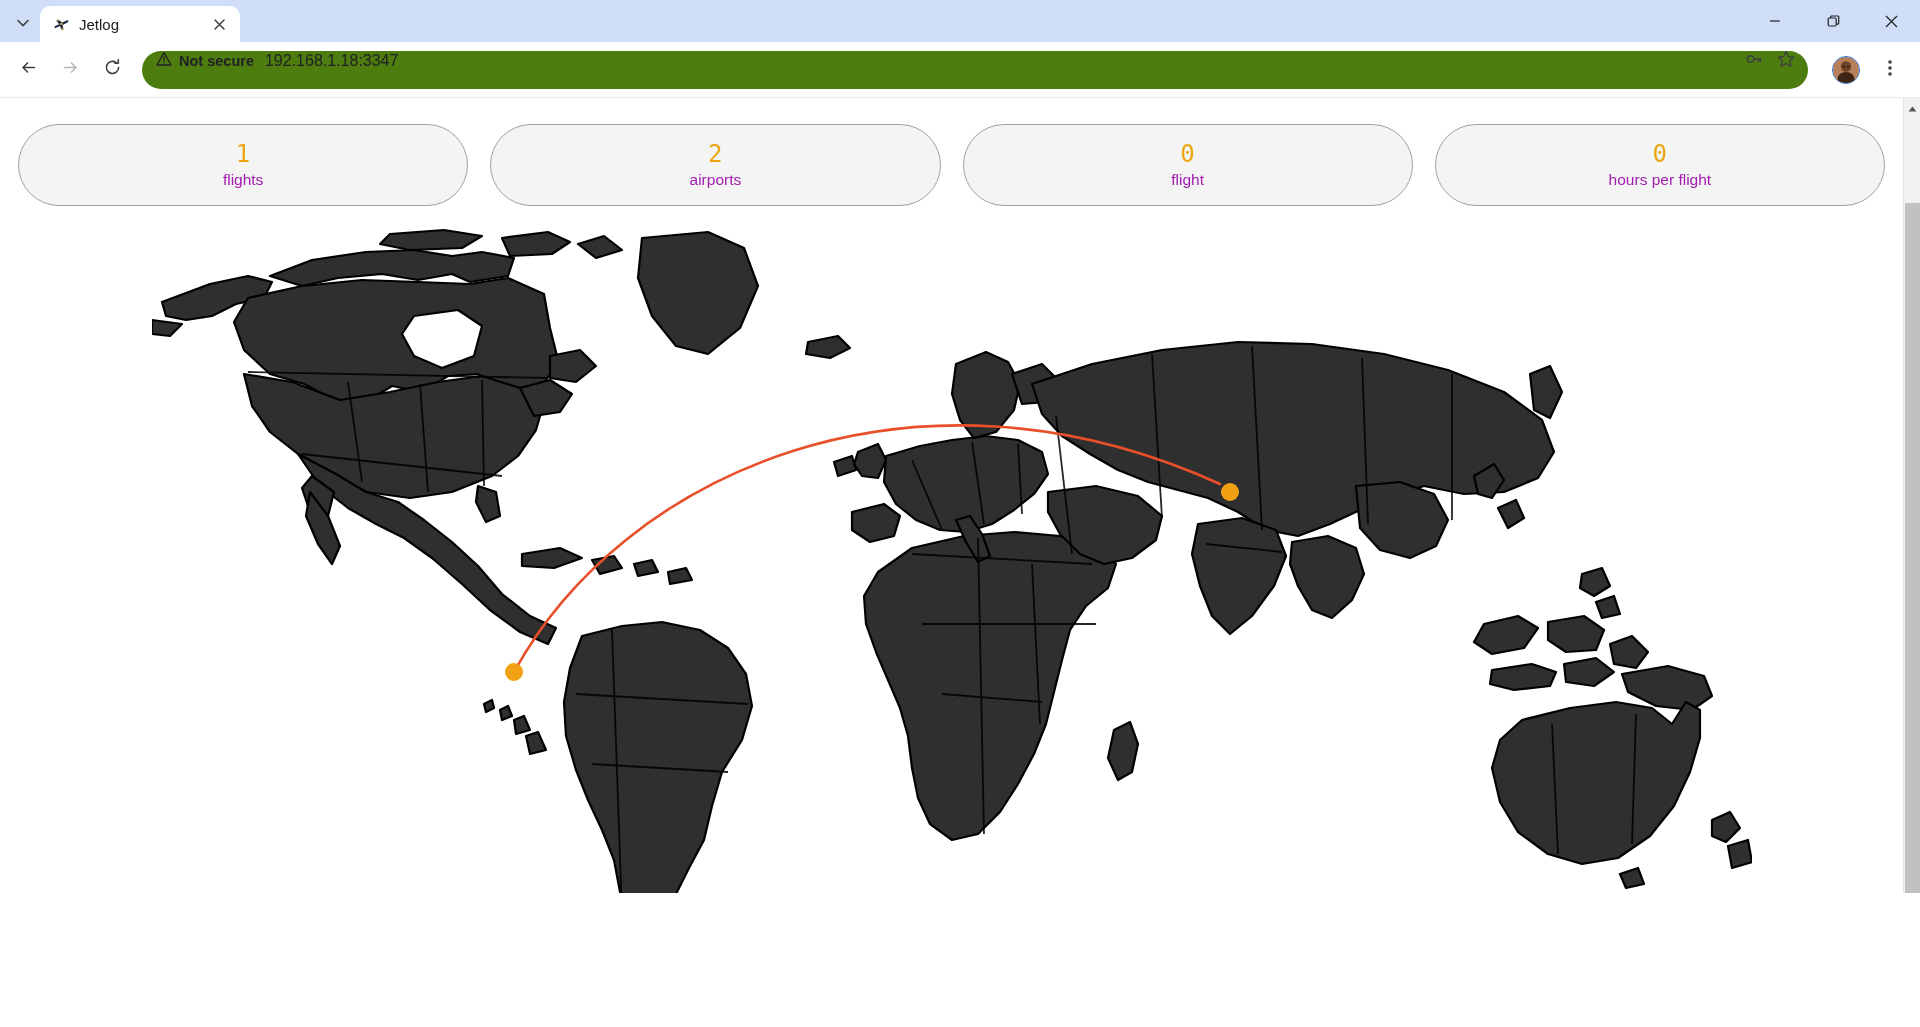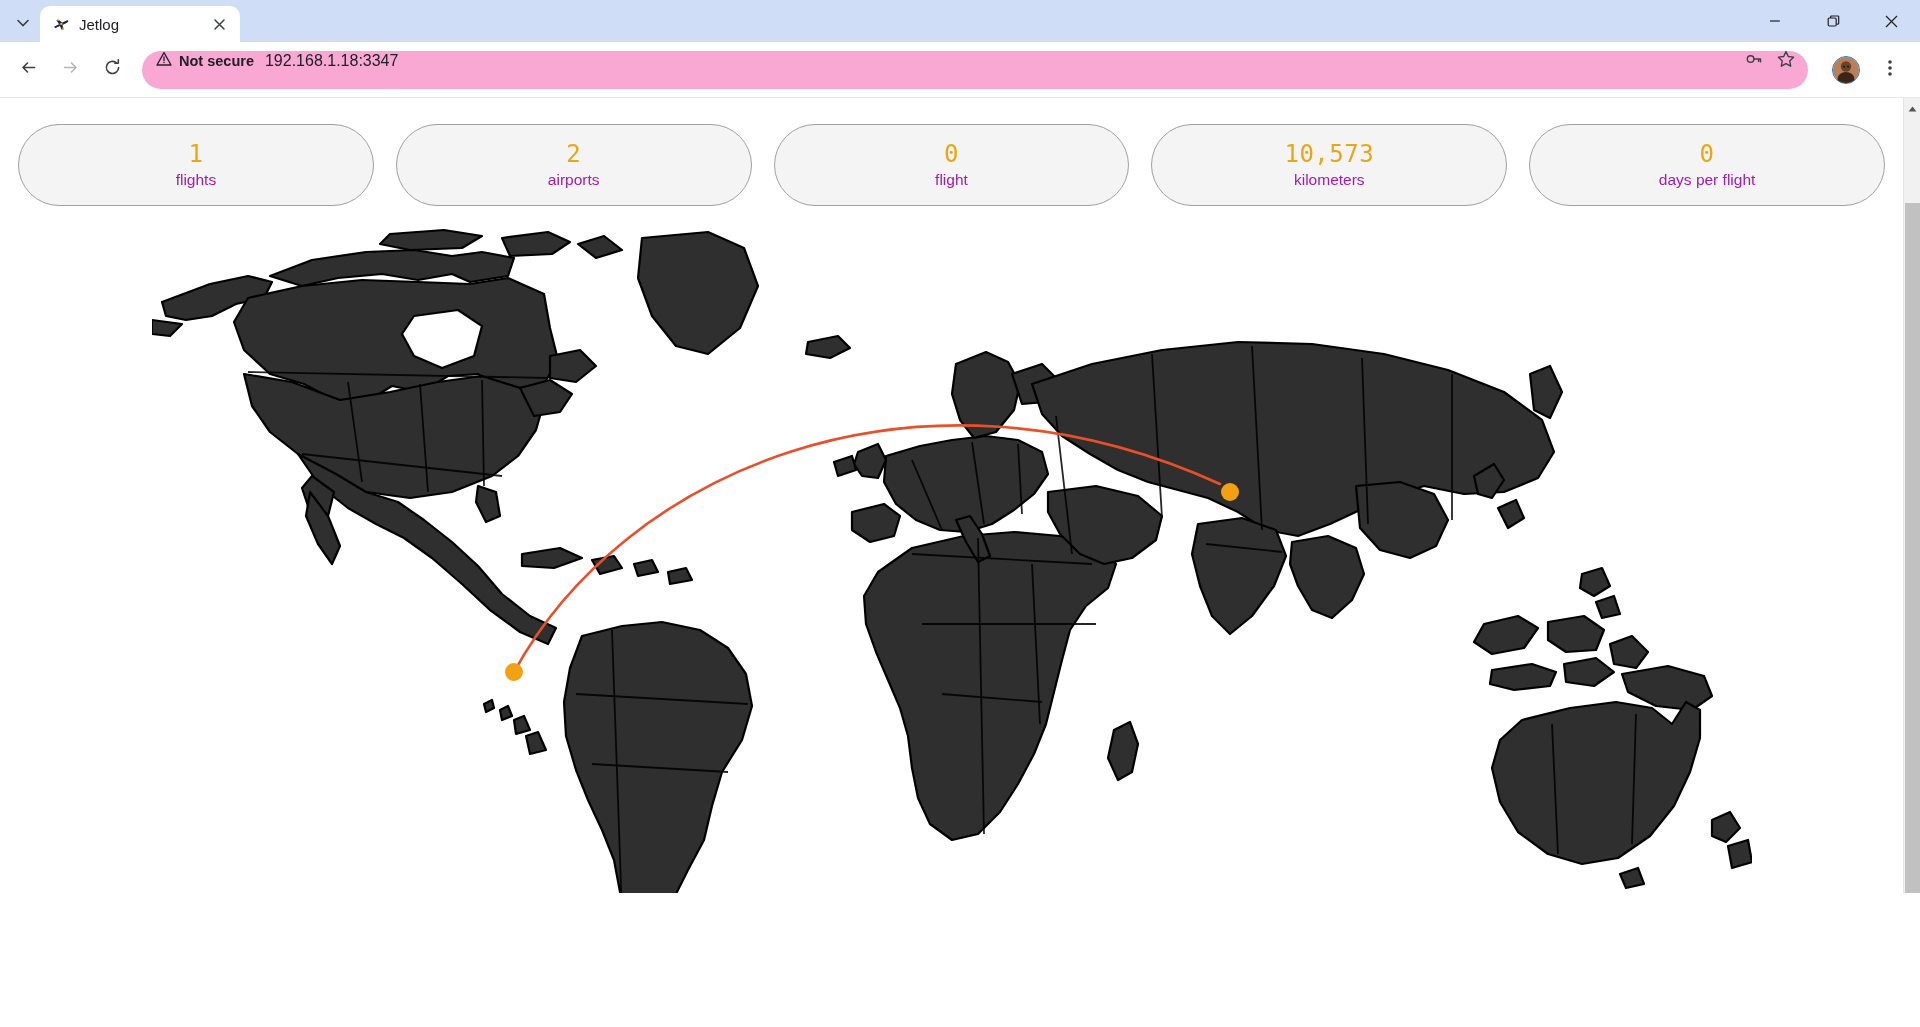--- a/index.html
+++ b/index.html
@@ -48,21 +48,21 @@
     height:55px; background:#ffffff; display:flex; align-items:center;
     padding:0 12px 0 8px; gap:2px; flex:0 0 55px;
   }
   .nav-btn {
     width:40px; height:40px; border-radius:50%; display:flex;
     align-items:center; justify-content:center; cursor:pointer; flex:0 0 40px;
   }
   .nav-btn.disabled { opacity:.38; cursor:default; }
 
   .omnibox {
-    flex:1; height:38px; background:#f9a8d4; border-radius:19px; margin:0 8px;
+    flex:1; height:38px; background:#4d7c0f; border-radius:19px; margin:0 8px;
     display:flex; align-items:center; padding:0 6px 18px 4px; gap:0;
   }
   .not-secure {
     display:flex; align-items:center; gap:7px; height:30px;
     padding:0 11px 0 10px; border-radius:15px; cursor:pointer;
   }
   .not-secure-text { font-size:14.5px; color:#202124; font-weight:600; white-space:nowrap; }
   .url-text {
     font-size:16px; color:#202124; flex:1;
     white-space:nowrap; overflow:hidden; text-overflow:ellipsis;
@@ -279,28 +279,24 @@
         <div class="stat-card">
           <div class="stat-value">2</div>
           <div class="stat-label">airports</div>
         </div>
 
         <div class="stat-card">
           <div class="stat-value">0</div>
           <div class="stat-label">flight</div>
         </div>
 
-        <div class="stat-card">
-          <div class="stat-value">10,573</div>
-          <div class="stat-label">kilometers</div>
-        </div>
 
         <div class="stat-card">
           <div class="stat-value">0</div>
-          <div class="stat-label">days per flight</div>
+          <div class="stat-label">hours per flight</div>
         </div>
       </div>
 
       <div class="map-wrap">
         <svg class="map-svg" viewBox="0 0 1600 700">
           <g fill="#2f2f2f" stroke="#000000" stroke-width="2.2" stroke-linejoin="round">
 
             <path d="M10 78 L58 60 L96 52 L120 58 L112 74 L84 80 L60 92 L34 96 L14 92 Z"></path>
             <path d="M0 96 L30 100 L18 112 L0 110 Z"></path>
 

